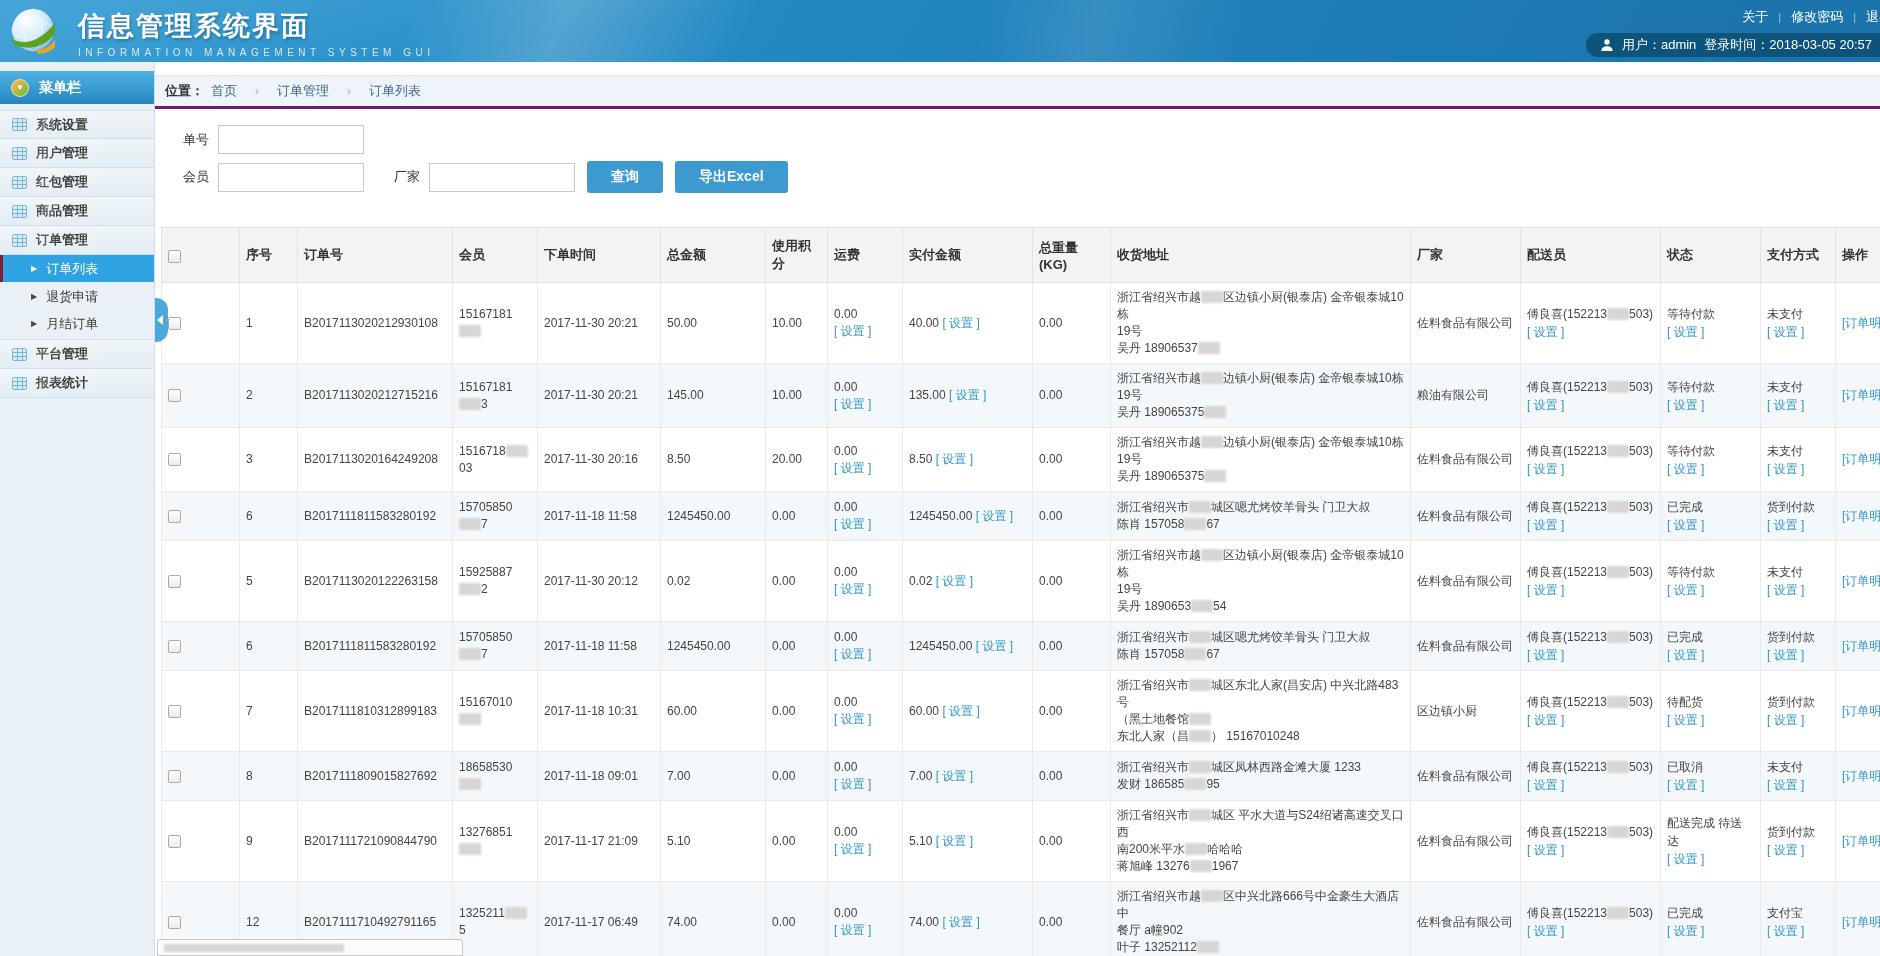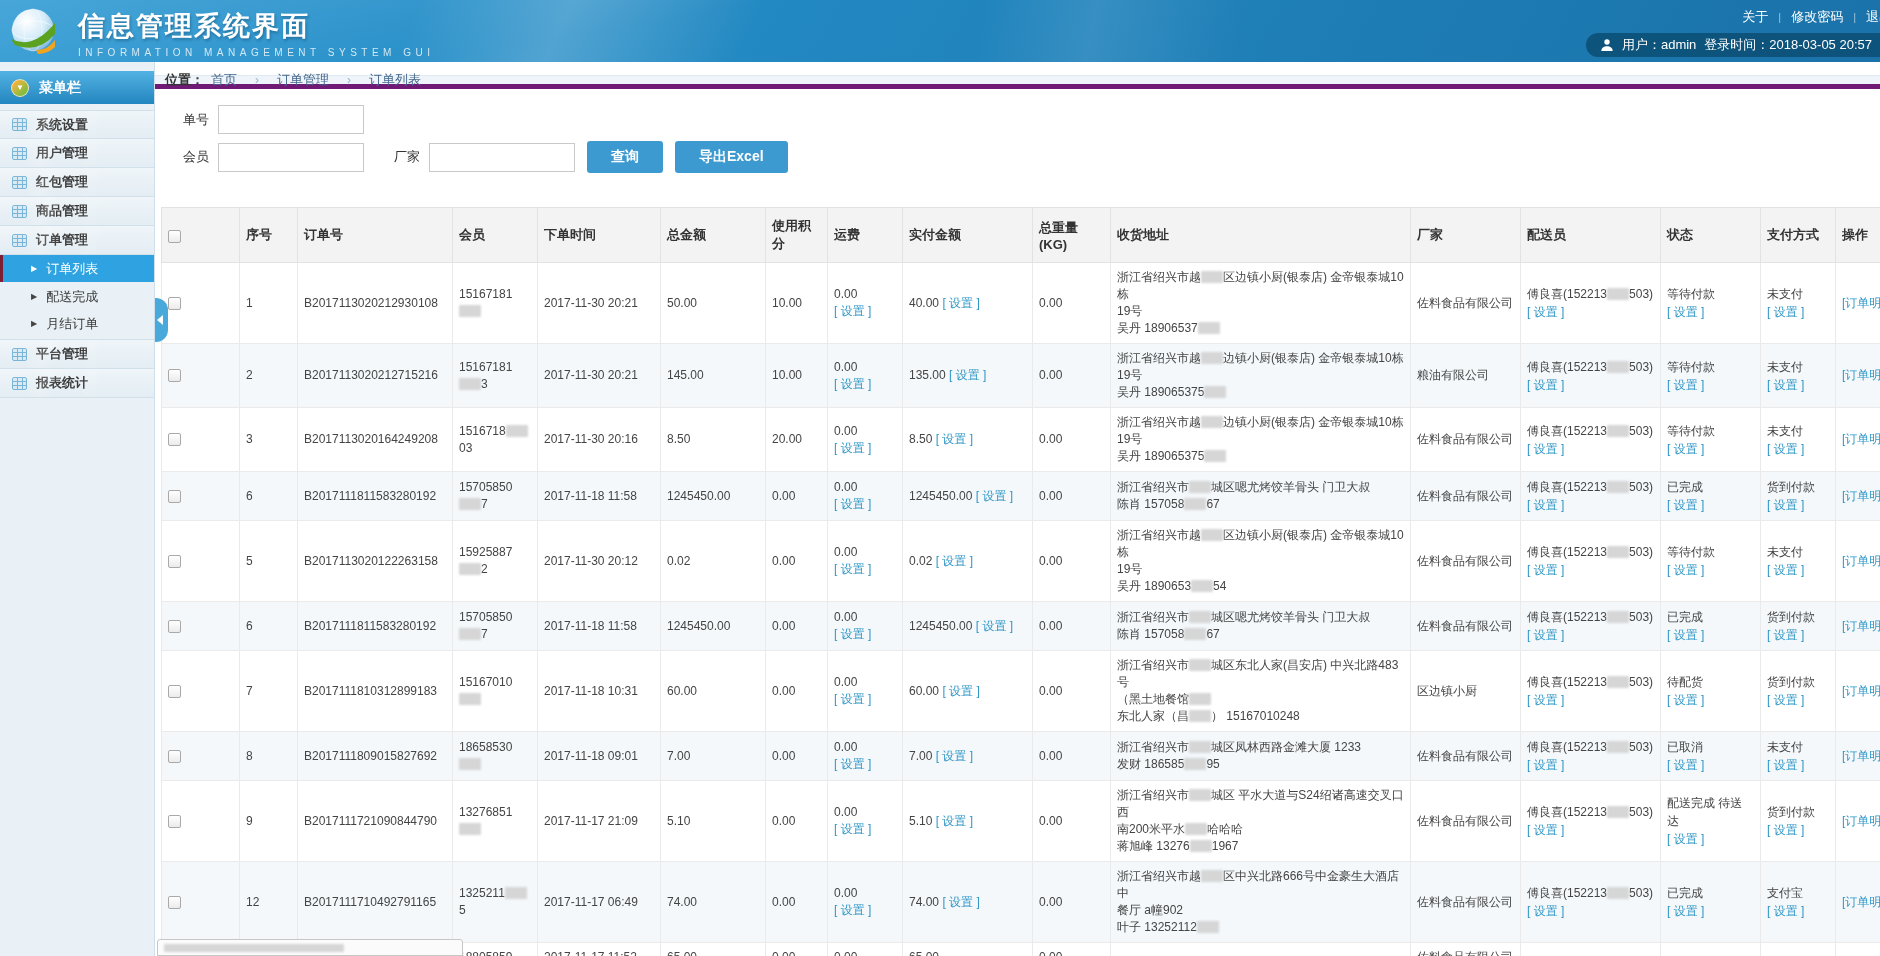--- a/index.html
+++ b/index.html
@@ -51,21 +51,21 @@
   .subgroup-end { border-bottom:1px solid #d2e0ea; margin-top:3px; }
 
   
   .collapse-tab { position:absolute; left:-1px; top:236px; width:14px; height:44px; background:#4aa9db;
     border-radius:0 12px 12px 0; cursor:pointer; }
   .collapse-tab::after { content:''; position:absolute; left:3px; top:17px;
     border-top:5px solid transparent; border-bottom:5px solid transparent; border-right:6px solid #fff; }
 
   
   .content { flex:1; position:relative; background:#fff; overflow:hidden; }
-  .crumb { margin-top:13px; height:14px; background:#eef4fa; border-top:1px solid #e0eaf2; border-bottom:5px solid #701a75;
+  .crumb { margin-top:13px; height:34px; background:#eef4fa; border-top:1px solid #e0eaf2; border-bottom:3px solid #701a75;
     display:flex; align-items:center; gap:7px; padding-left:10px; font-size:13px; color:#333; }
   .crumb-label { font-weight:bold; }
   .crumb a { color:#44678c; text-decoration:none; }
   .crumb .sep { color:#9ab4c8; font-size:12px; }
 
   .filters { padding:9px 0 0 6px; font-size:13px; color:#333; }
   .f-row { display:flex; align-items:center; margin-top:7px; }
   .f-label { width:48px; text-align:right; margin-right:9px; white-space:nowrap;font-family:Liberation Mono, monospace; }
   .f-input { width:146px; height:29px; border:1px solid #c9c9c9; padding:0 5px; font-size:13px; font-family:inherit; }
   .f-gap { width:22px; }
@@ -184,21 +184,21 @@
             </svg>
           </span>
           <span class="s-label">订单管理</span>
         </div>
         <div class="s-item sub active">
           <span class="sub-arrow">▶</span>
           <span class="s-label">订单列表</span>
         </div>
         <div class="s-item sub">
           <span class="sub-arrow">▶</span>
-          <span class="s-label">配送完成</span>
+          <span class="s-label">退货申请</span>
         </div>
         <div class="s-item sub">
           <span class="sub-arrow">▶</span>
           <span class="s-label">月结订单</span>
         </div>
         <div class="subgroup-end"></div>
         <div class="s-item top">
           <span class="grid-ic">
             <svg width="15" height="13" viewBox="0 0 15 13">
               <rect x="0.5" y="0.5" width="14" height="12" rx="1.5" fill="#d8eaf4" stroke="#79b4d6"></rect>

